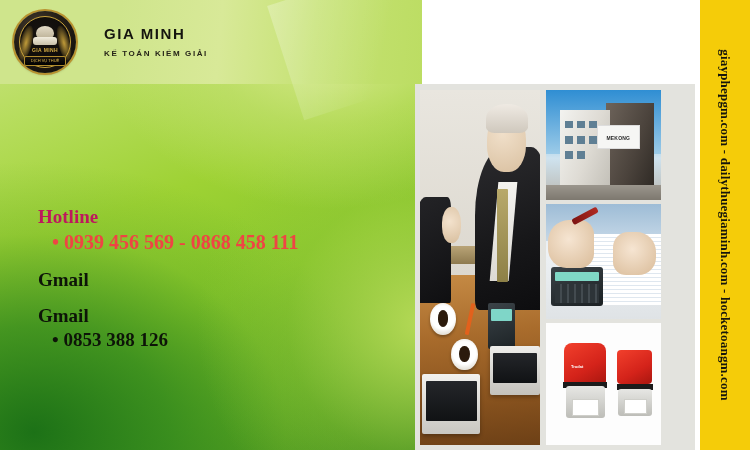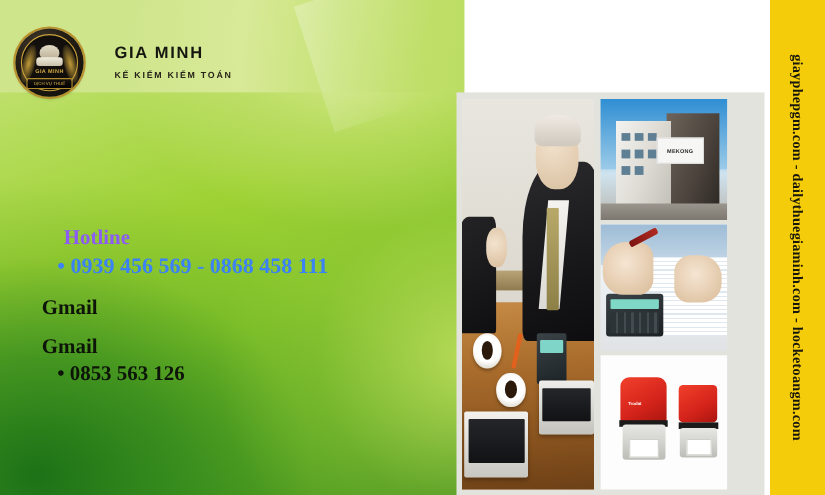--- a/index.html
+++ b/index.html
@@ -29,21 +29,21 @@
   }
   .top-streak{
     position:absolute;right:-10px;top:-20px;width:150px;height:120px;
     background:linear-gradient(120deg, rgba(255,255,255,0.28), rgba(255,255,255,0) 65%);
     transform:rotate(-18deg);
     pointer-events:none;
   }
 
   
   .header{
-    position:absolute;left:0;top:15px;width:422px;height:84px;
+    position:absolute;left:0;top:0;width:422px;height:84px;
     display:flex;align-items:center;
   }
   .logo{
     position:relative;width:62px;height:62px;margin-left:14px;
     border-radius:50%;
     background:radial-gradient(circle at 38% 30%, #4a4035 0%, #241e16 42%, #0d0b08 100%);
     box-shadow:0 0 0 2px #b9922f, 0 1px 3px rgba(0,0,0,0.5);
     flex:0 0 auto;
   }
   .logo .ring{
@@ -111,22 +111,22 @@
     font-family:"Liberation Serif", serif;
   }
   .c-group{margin-bottom:12px;}
   .c-label{
     font-size:19px;font-weight:bold;line-height:1.25;
   }
   .c-value{
     font-size:19px;font-weight:bold;line-height:1.35;
     margin-left:14px;white-space:nowrap;
   }
-  .c-hot .c-label{color:#8b5cf6;margin-left:20px;}
-  .c-hot .c-value{color:#3b82f6;font-size:20px;}
+  .c-hot .c-label{color:#be185d;}
+  .c-hot .c-value{color:#ef4444;font-size:20px;}
   .c-dark .c-label{color:#0d1408;}
   .c-dark .c-value{color:#0d1408;}
 
   
   .photos{
     position:absolute;left:415px;top:84px;width:285px;height:366px;
     background:#e3e3de;
   }
   .ph{position:absolute;overflow:hidden;background:#ccc;}
 
@@ -262,39 +262,39 @@
     <div class="logo">
       <div class="ring"></div>
       <div class="laurel-l"></div>
       <div class="laurel-r"></div>
       <div class="chef"></div>
       <div class="name-band">GIA MINH</div>
       <div class="sub-band">DỊCH VỤ THUẾ</div>
     </div>
     <div class="brand">
       <div class="brand-name">GIA MINH</div>
-      <div class="brand-tag">KẾ KIỂM KIỂM TOÁN</div>
+      <div class="brand-tag">KẾ TOÁN KIỂM GIẢI</div>
     </div>
   </div>
 
 
   <div class="contact">
 
     <div class="c-group c-hot">
       <div class="c-label">Hotline</div>
       <div class="c-value">• 0939 456 569 - 0868 458 111</div>
     </div>
 
     <div class="c-group c-dark">
       <div class="c-label">Gmail</div>
     </div>
 
     <div class="c-group c-dark">
       <div class="c-label">Gmail</div>
-      <div class="c-value">• 0853 563 126</div>
+      <div class="c-value">• 0853 388 126</div>
     </div>
 
   </div>
 
   <div class="photos">
 
     <div class="ph ph-meeting">
       <div class="wall"></div>
       <div class="wall-trim"></div>
       <div class="desk"></div>

